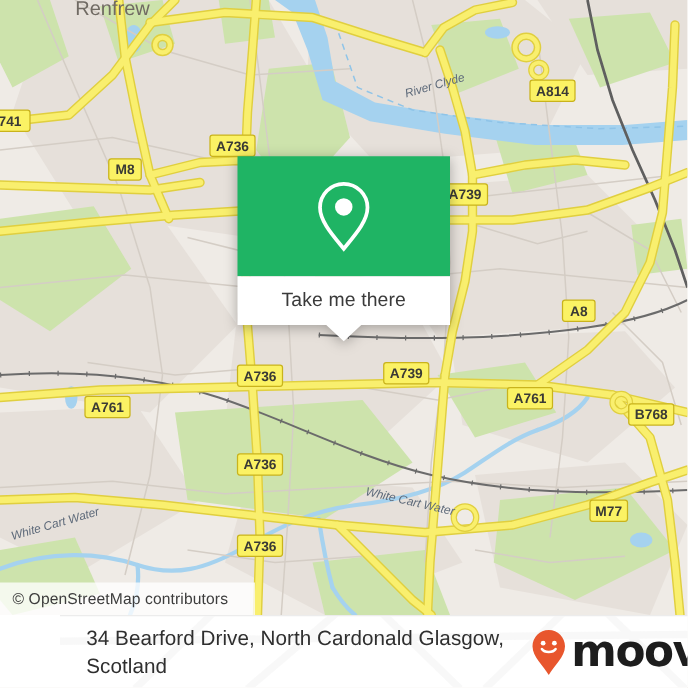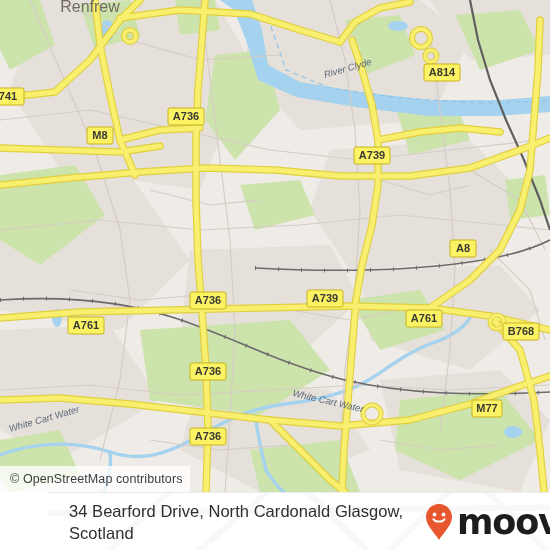--- a/index.html
+++ b/index.html
@@ -16,21 +16,21 @@
   .map {
     position: absolute; left: 0; top: 0;
     width: 550px; height: 492px;
     background: #efebe6;
     overflow: hidden;
   }
   .map svg { display: block; width: 550px; height: 492px; }
 
   .attrib {
     position: absolute; left: 0; top: 466px;
-    height: 26px; padding: 0 7px 0 10px;
+    height: 26px; padding: 0 21px 0 10px;
     display: flex; align-items: center;
     background: rgba(255,255,255,0.78);
     font-size: 12.5px; color: #3d3d3d;
     letter-spacing: .1px;
     white-space: nowrap;
     z-index: 30;
   }
 
   
   .popup {
@@ -324,20 +324,32 @@
         </g>
 
       </g>
     </svg>
 
     <div class="attrib">
       <span>© OpenStreetMap contributors</span>
     </div>
   </div>
 
+  <div class="popup">
+    <div class="popup-head">
+      <svg class="pin-icon" viewBox="0 0 46 58">
+        <path d="M23 3 C12.5 3 4 11.5 4 22 C4 33 14 44 23 55 C32 44 42 33 42 22 C42 11.5 33.5 3 23 3 Z" fill="none" stroke="#ffffff" stroke-width="3"></path>
+        <circle cx="23" cy="21.5" r="7" fill="#ffffff"></circle>
+      </svg>
+    </div>
+    <div class="popup-body">
+      <span class="popup-label">Take me there</span>
+    </div>
+    <div class="popup-tail"></div>
+  </div>
 
   <div class="footer">
     <svg class="footer-wm" viewBox="0 0 550 58" preserveAspectRatio="none">
       <g stroke="#f2f2f2" stroke-width="6" fill="none">
         <path d="M60 58 L130 -10"></path>
         <path d="M150 58 L230 -10"></path>
         <path d="M250 -10 L320 58"></path>
         <path d="M340 58 L410 -10"></path>
         <path d="M430 -10 L500 58"></path>
         <path d="M0 20 L550 14"></path>

